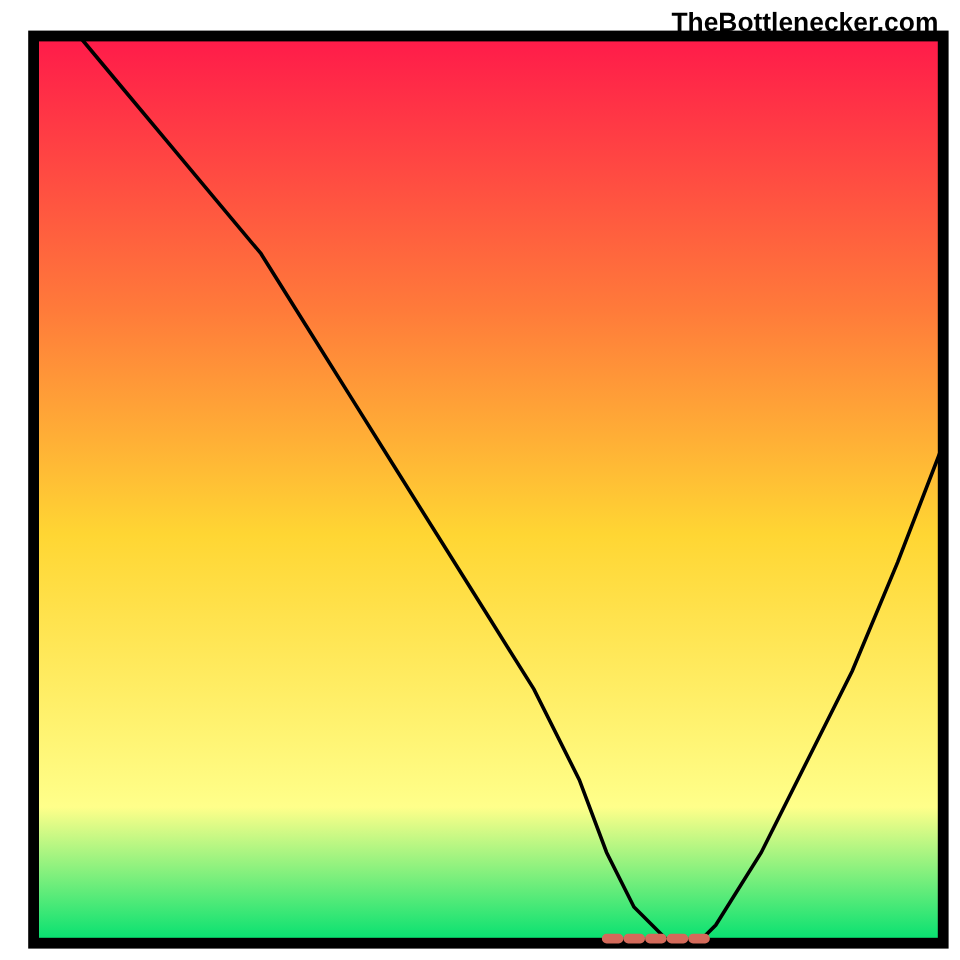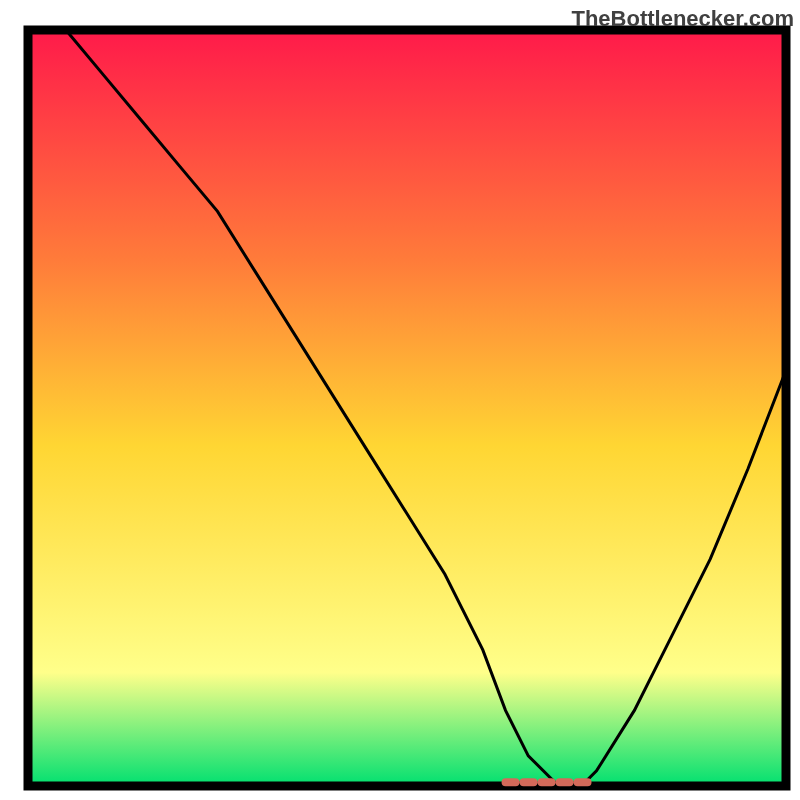--- a/index.html
+++ b/index.html
@@ -12,22 +12,22 @@
     overflow: hidden;
   }
   .chart-container {
     width: 800px;
     height: 800px;
     position: relative;
   }
   .watermark {
     position: absolute;
     top: 6px;
-    right: 6px;
-    color: #404040;
+    right: 18px;
+    color: #000000;
     font-size: 22px;
     font-weight: bold;
     z-index: 10;
   }
   svg {
     display: block;
   }
 </style>
 </head>
 <body>

